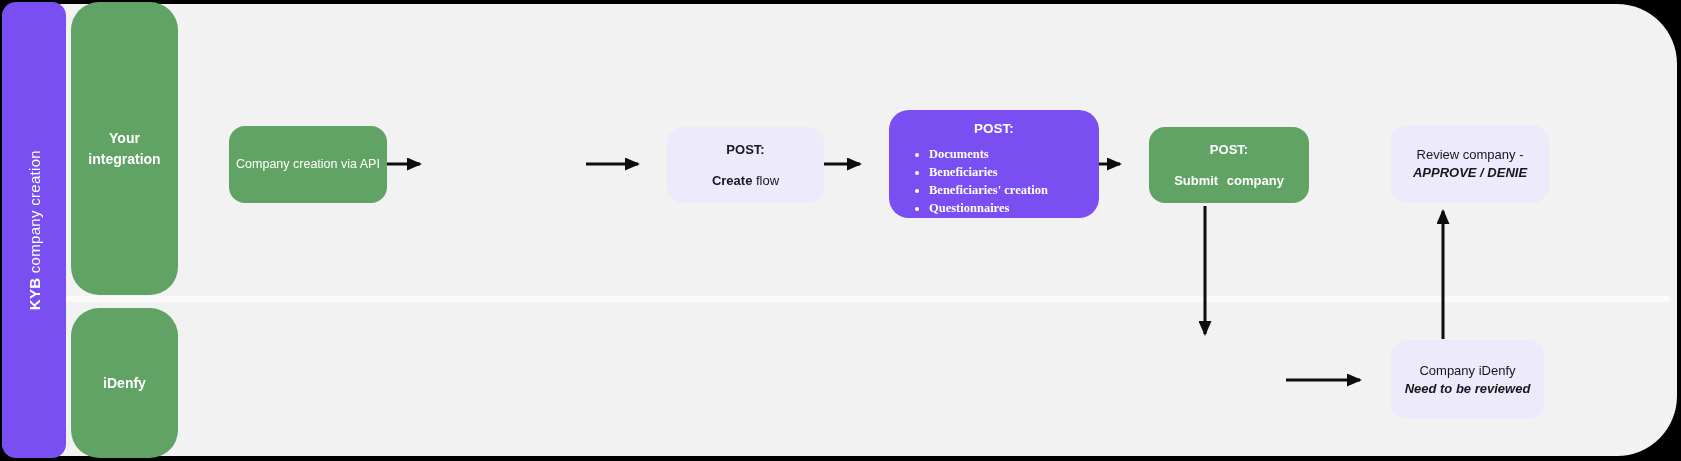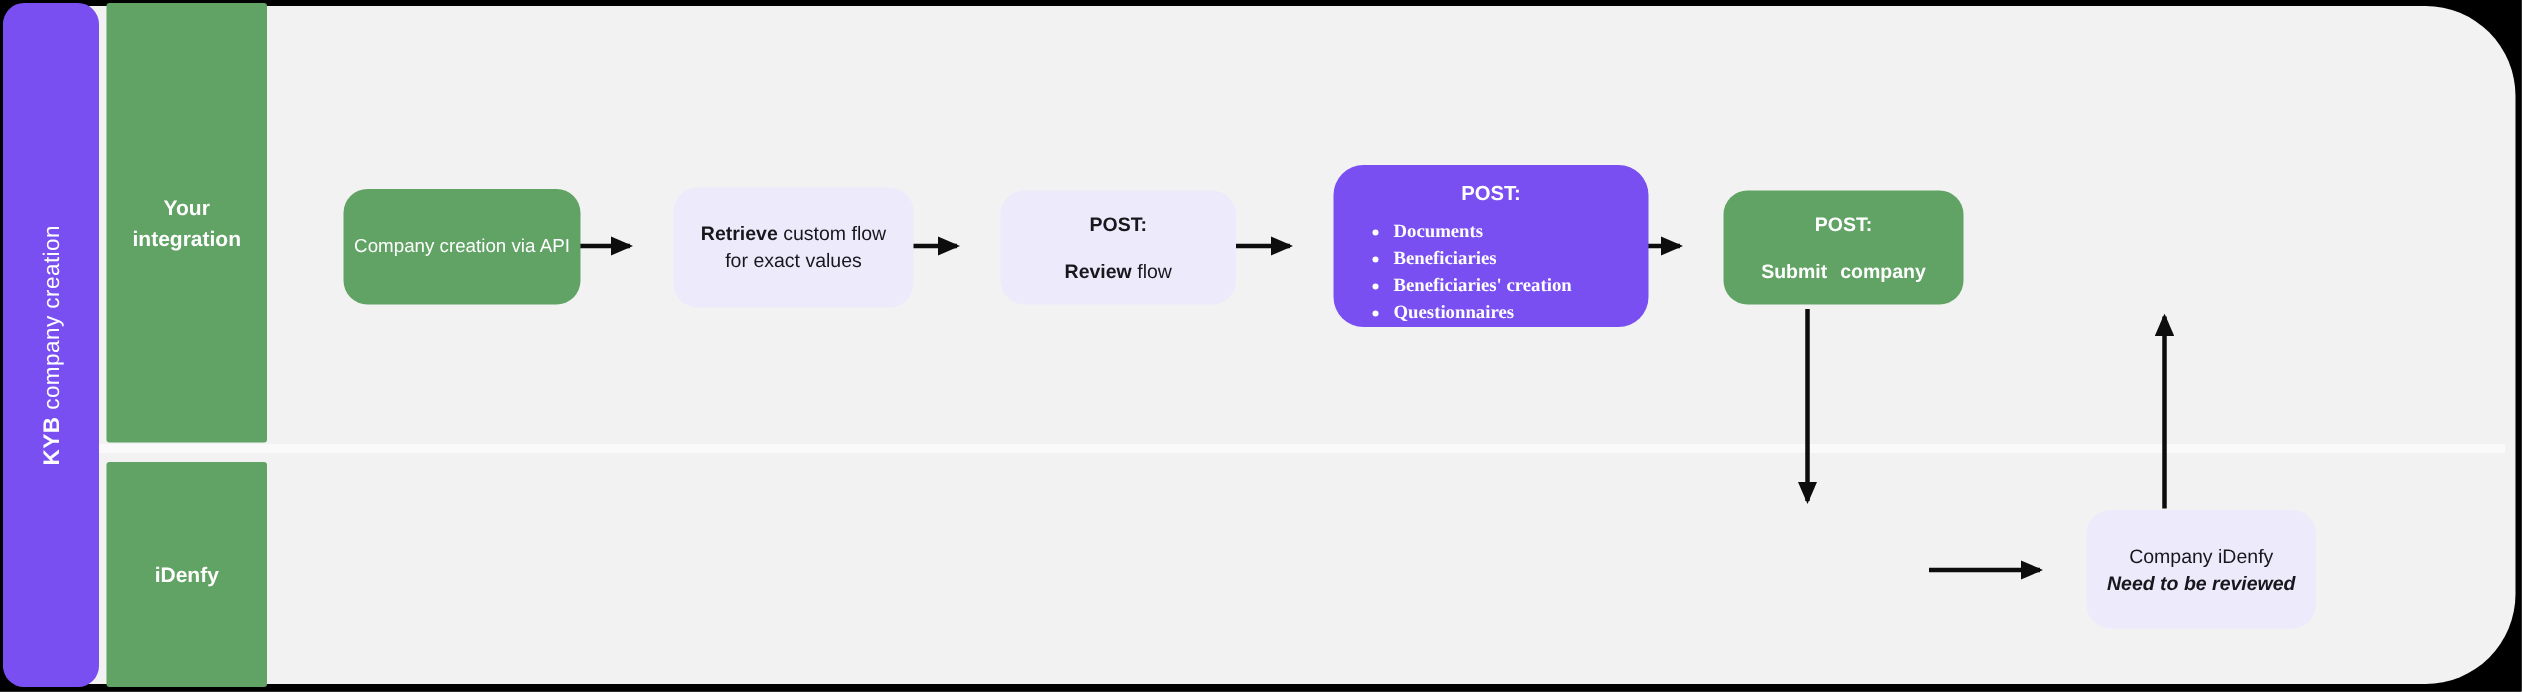--- a/index.html
+++ b/index.html
@@ -5,21 +5,21 @@
   html,body{margin:0;padding:0;background:#000;}
   body{font-family:"Liberation Sans", sans-serif;}
   .stage{position:relative;width:1681px;height:461px;background:#000;overflow:hidden;}
   .panel{position:absolute;left:2px;top:4px;width:1675px;height:452px;background:#f2f2f3;
          border-radius:14px 60px 60px 14px;}
   .divider{position:absolute;left:66px;top:296px;width:1604px;height:6px;background:#fafafa;}
   .sidebar{position:absolute;left:2px;top:2px;width:64px;height:456px;background:#7a4ff2;
            border-radius:14px;display:flex;align-items:center;justify-content:center;}
   .sidebar-text{writing-mode:vertical-rl;transform:rotate(180deg);color:#fff;font-size:15px;
                 letter-spacing:.3px;white-space:nowrap;}
-  .lane{position:absolute;left:71px;width:107px;background:#61a364;border-radius:2px;
+  .lane{position:absolute;left:71px;width:107px;background:#61a364;border-radius:28px;
         display:flex;align-items:center;justify-content:center;color:#fff;font-weight:bold;
         font-size:14px;text-align:center;line-height:1.45;}
   .lane-top{top:2px;height:293px;}
   .lane-bottom{top:308px;height:150px;}
   .lane .lbl{width:92px;}
   .node{position:absolute;display:flex;flex-direction:column;align-items:center;justify-content:center;
         text-align:center;font-size:13px;color:#17171c;line-height:1.35;box-sizing:border-box;margin-left:24px;}
   .lav{background:#eceafb;border-radius:16px;}
   .grn{background:#61a364;border-radius:16px;color:#fff;}
   .prp{background:#7a4ff2;border-radius:20px;color:#fff;}
@@ -74,42 +74,43 @@
     <line class="ar" x1="1076" y1="164" x2="1120" y2="164"></line>
     <line class="ar" x1="1205" y1="206" x2="1205" y2="334"></line>
     <line class="ar" x1="1286" y1="380" x2="1360" y2="380"></line>
     <line class="ar" x1="1443" y1="339" x2="1443" y2="211"></line>
   </svg>
 
   <div class="node grn n1">
     <span>Company creation via API</span>
   </div>
 
-  <div class="node lav n2">
-    <span><span class="b">Retrieve</span><span> custom flow for exact values</span></span>
-  </div>
 
   <div class="node lav n3">
     <span class="b">POST:</span>
-    <span class="gap"><span class="b">Review</span><span> flow</span></span>
+    <span class="gap"><span class="b">Create</span><span> flow</span></span>
   </div>
 
   <div class="node prp n4">
     <div class="title">POST:</div>
     <ul>
       <li>Documents</li>
       <li>Beneficiaries</li>
       <li>Beneficiaries' creation</li>
       <li>Questionnaires</li>
     </ul>
   </div>
 
   <div class="node grn n5">
     <span>POST:</span>
     <span class="gap ws">Submit company</span>
   </div>
 
+  <div class="node lav n6">
+    <span>Review company -</span>
+    <span class="bi">APPROVE / DENIE</span>
+  </div>
 
 
   <div class="node lav n8">
     <span><span>Company iDenfy </span><span class="bi">Need to be reviewed</span></span>
   </div>
 </div>
 
 </body></html>

